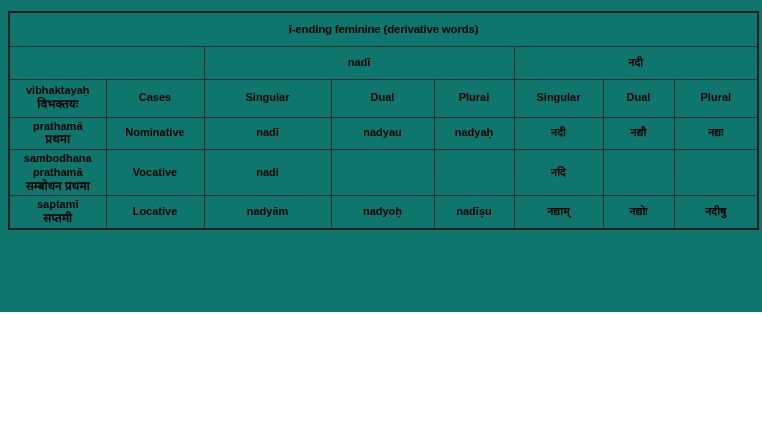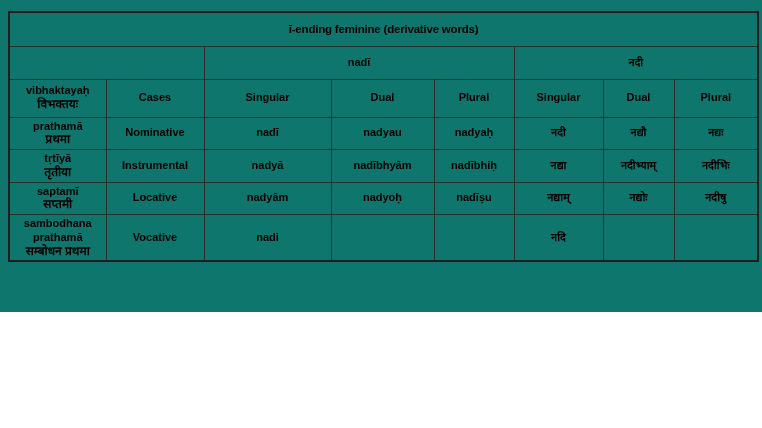--- a/index.html
+++ b/index.html
@@ -97,60 +97,47 @@
       <td>Nominative</td>
       <td>nadī</td>
       <td>nadyau</td>
       <td>nadyaḥ</td>
       <td class="dev">नदी</td>
       <td class="dev">नद्यौ</td>
       <td class="dev">नद्यः</td>
     </tr>
 
 
-    <tr class="data-row">
-      <td class="vib-cell">
-        <span class="latin-line">tṛtīyā</span>
-        <span class="dev">तृतीया</span>
-      </td>
-      <td>Instrumental</td>
-      <td>nadyā</td>
-      <td>nadībhyām</td>
-      <td>nadībhiḥ</td>
-      <td class="dev">नद्या</td>
-      <td class="dev">नदीभ्याम्</td>
-      <td class="dev">नदीभिः</td>
-    </tr>
 
 
 
+
+    <tr class="data-row tall">
+      <td class="vib-cell">
+        <span class="latin-line">sambodhana prathamā</span>
+        <span class="dev">सम्बोधन प्रथमा</span>
+      </td>
+      <td>Vocative</td>
+      <td>nadi</td>
+      <td></td>
+      <td></td>
+      <td class="dev">नदि</td>
+      <td class="dev"></td>
+      <td class="dev"></td>
+    </tr>
 
     <tr class="data-row">
       <td class="vib-cell">
         <span class="latin-line">saptamī</span>
         <span class="dev">सप्तमी</span>
       </td>
       <td>Locative</td>
       <td>nadyām</td>
       <td>nadyoḥ</td>
       <td>nadīṣu</td>
       <td class="dev">नद्याम्</td>
       <td class="dev">नद्योः</td>
       <td class="dev">नदीषु</td>
     </tr>
 
-    <tr class="data-row tall">
-      <td class="vib-cell">
-        <span class="latin-line">sambodhana prathamā</span>
-        <span class="dev">सम्बोधन प्रथमा</span>
-      </td>
-      <td>Vocative</td>
-      <td>nadi</td>
-      <td></td>
-      <td></td>
-      <td class="dev">नदि</td>
-      <td class="dev"></td>
-      <td class="dev"></td>
-    </tr>
-
   </tbody>
     </table>
 </div>
 
 </body></html>

